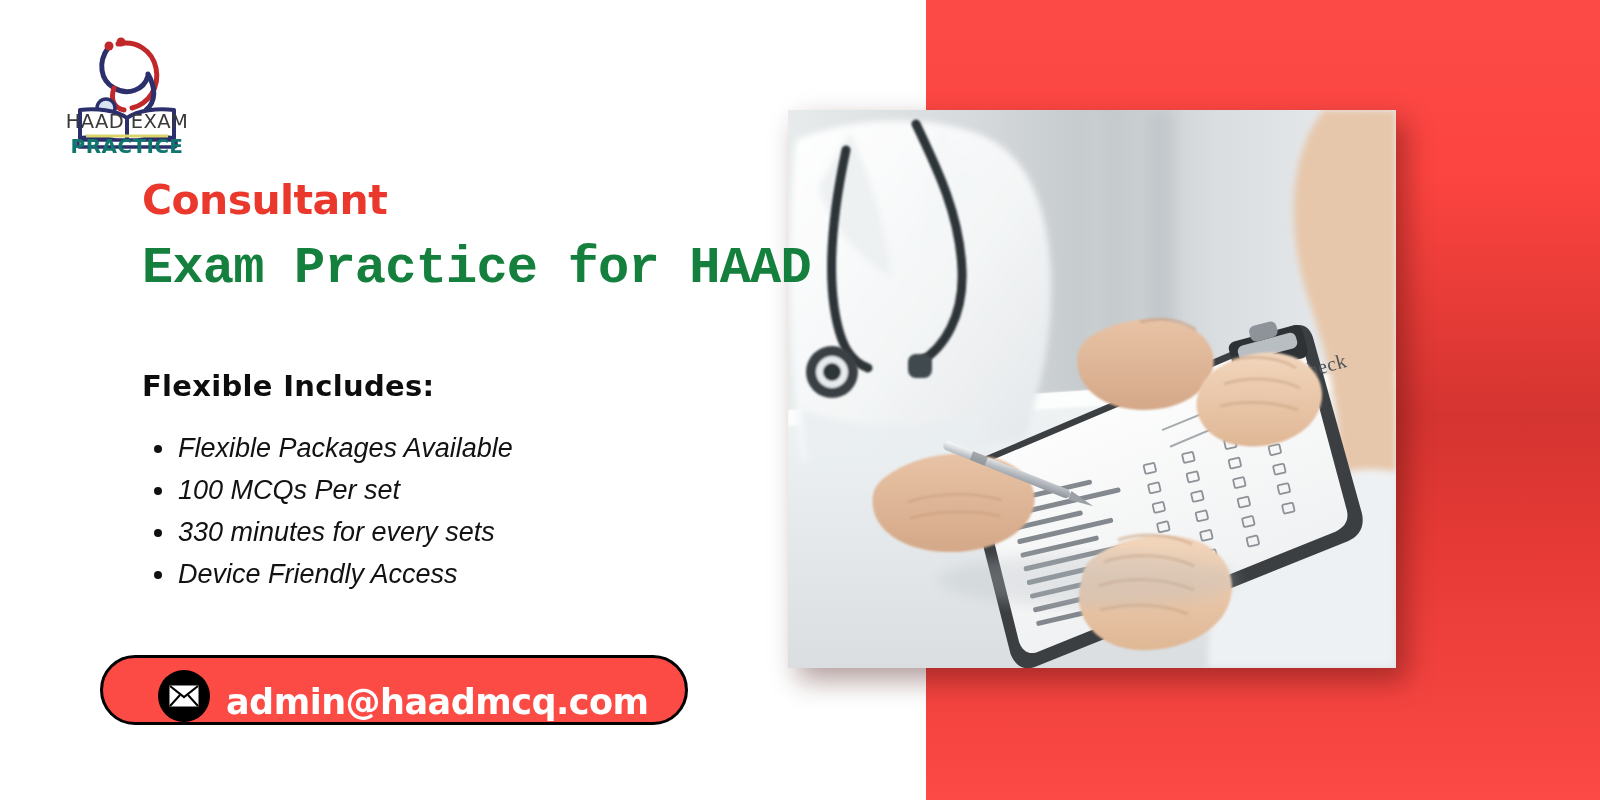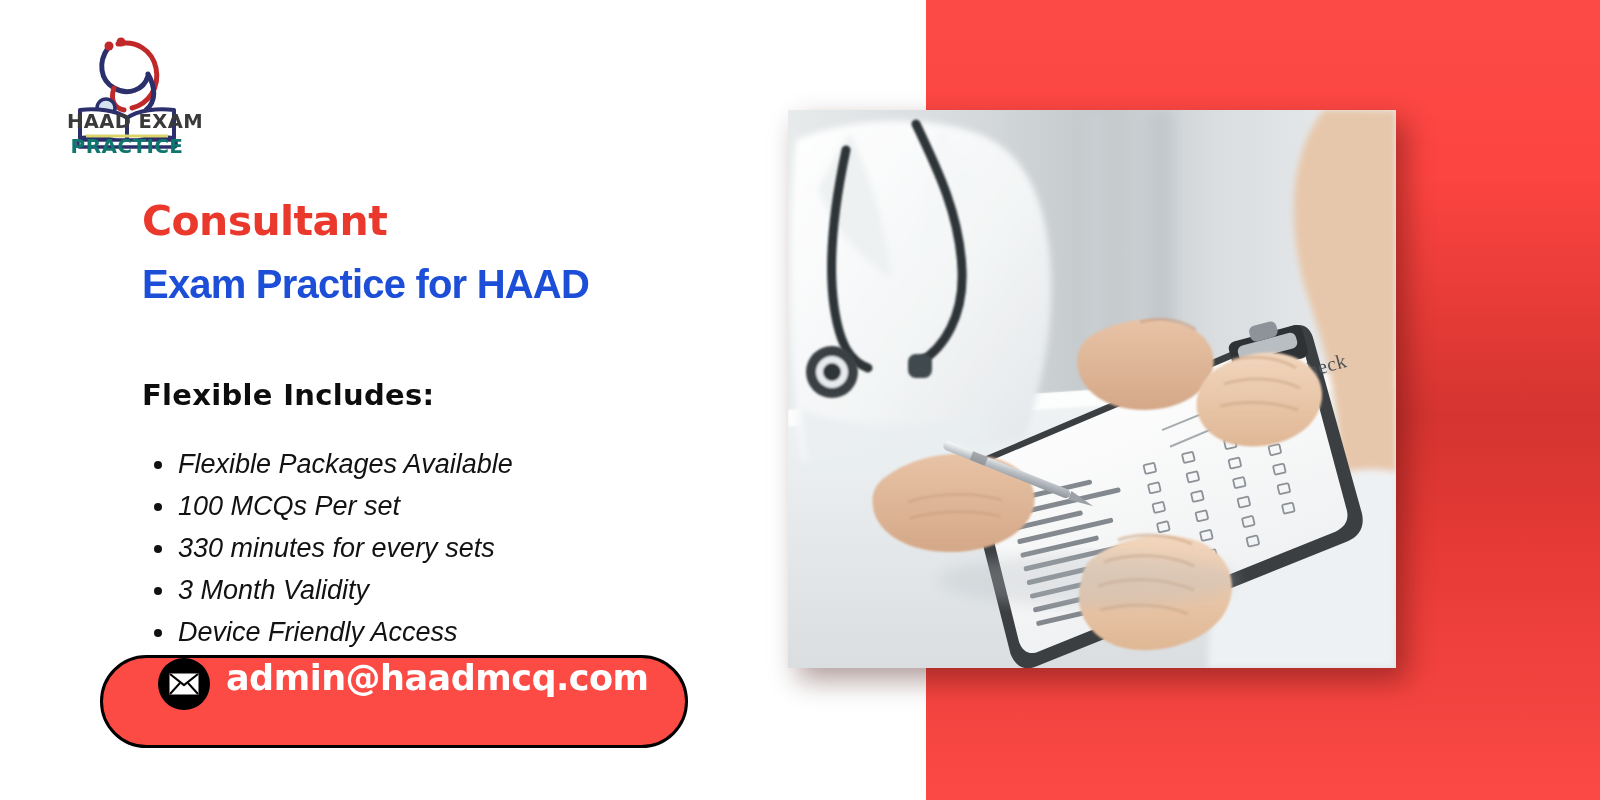--- a/index.html
+++ b/index.html
@@ -67,43 +67,42 @@
     width:700px;
     z-index:5;
   }
   .kicker {
     font-family:"DejaVu Sans", sans-serif;
     font-weight:700;
     font-size:41px;
     letter-spacing:-0.6px;
     color:#ea382d;
     line-height:1.0;
-    margin-top:21px;
   }
   .headline {
-    font-family:Liberation Sans, sans-serif;
+    font-family:Liberation Mono, monospace;
     font-weight:700;
-    font-size:40px;
+    font-size:52px;
     letter-spacing:-0.8px;
-    color:#1d4ed8;
+    color:#15803d;
     line-height:1.0;
     margin-top:22px;
     white-space:nowrap;
   }
   .pkg-title {
     font-family:"DejaVu Sans", sans-serif;
     font-weight:700;
     font-size:29px;
     letter-spacing:0.3px;
     color:#0d0d0d;
     margin-top:74px;
   }
   .pkg-list {
     list-style:none;
-    margin-top:31px;
+    margin-top:24px;
     padding-left:36px;
   }
   .pkg-list li {
     position:relative;
     font-family:"Liberation Sans", sans-serif;
     font-style:italic;
     font-size:27px;
     line-height:42px;
     color:#121212;
     white-space:nowrap;
@@ -114,26 +113,26 @@
     left:-24px; top:18px;
     width:8px; height:8px;
     border-radius:50%;
     background:#111;
   }
 
   
   .cta {
     position:absolute;
     left:100px; top:655px;
-    width:588px; height:93px;
+    width:588px; height:70px;
     border-radius:47px;
     background:#fb4b44;
     border:3px solid #000;
     display:flex;
-    align-items:flex-start;
+    align-items:flex-end;
     z-index:6;
   }
   .cta-icon {
     width:52px; height:52px;
     margin-left:55px;
     border-radius:50%;
     background:#000;
     display:flex;
     align-items:center;
     justify-content:center;
@@ -371,37 +370,36 @@
       <g stroke="#2b2f6b" stroke-width="4" fill="#ffffff" stroke-linejoin="round">
         <path d="M75 96 C64 88 44 86 28 88 L28 116 C44 114 64 116 75 124 Z"></path>
         <path d="M75 96 C86 88 106 86 122 88 L122 116 C106 114 86 116 75 124 Z"></path>
       </g>
       <line x1="75" y1="96" x2="75" y2="124" stroke="#2b2f6b" stroke-width="4"></line>
       <rect x="26" y="118" width="98" height="7" rx="2" fill="#ffffff" stroke="#2b2f6b" stroke-width="3.5"></rect>
       <line x1="34" y1="114" x2="116" y2="114" stroke="#d8d36a" stroke-width="3"></line>
 
       <text x="75" y="141" text-anchor="middle" font-family="'DejaVu Sans', sans-serif" font-weight="700" font-size="0" fill="#3a3a3a"></text>
     </svg>
-    <div style="position:absolute; left:8px; top:88px; width:150px; text-align:center;
-                font-family:'DejaVu Sans', sans-serif; font-weight:700; font-size:19.5px;
+    <div style="position:absolute; left:0; top:88px; width:150px; text-align:center;
+                font-family:'DejaVu Sans', sans-serif; font-weight:400; font-size:19.5px;
                 letter-spacing:0.4px; color:#3a3a3a;">HAAD EXAM</div>
     <div style="position:absolute; left:0; top:112px; width:150px; text-align:center;
                 font-family:'DejaVu Sans', sans-serif; font-weight:700; font-size:20px;
                 letter-spacing:0.4px; color:#0f766e;">PRACTICE</div>
   </div>
 
   <div class="content">
     <div class="kicker">Consultant</div>
     <div class="headline">Exam Practice for HAAD</div>
     <div class="pkg-title">Flexible Includes:</div>
     <ul class="pkg-list">
       <li>Flexible Packages Available</li>
       <li>100 MCQs Per set</li>
       <li>330 minutes for every sets</li>
-      <li>3 Month Validity</li>
       <li>Device Friendly Access</li>
     </ul>
   </div>
 
   <div class="cta">
     <span class="cta-icon">
       <svg width="30" height="22" viewBox="0 0 30 22" aria-hidden="true">
         <rect x="1" y="1" width="28" height="20" fill="#ffffff" stroke="#ffffff" stroke-width="1"></rect>
         <path d="M1 1 L15 12 L29 1" fill="none" stroke="#000000" stroke-width="2.2"></path>
         <path d="M1 21 L11 10 M29 21 L19 10" fill="none" stroke="#000000" stroke-width="2"></path>

